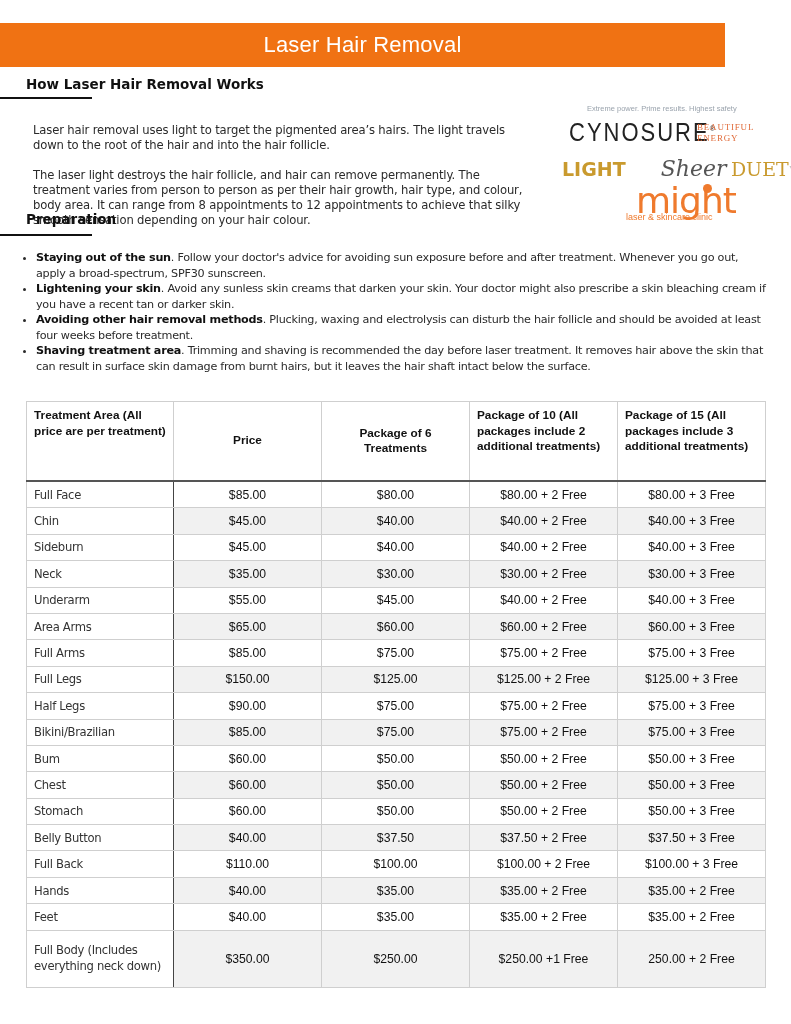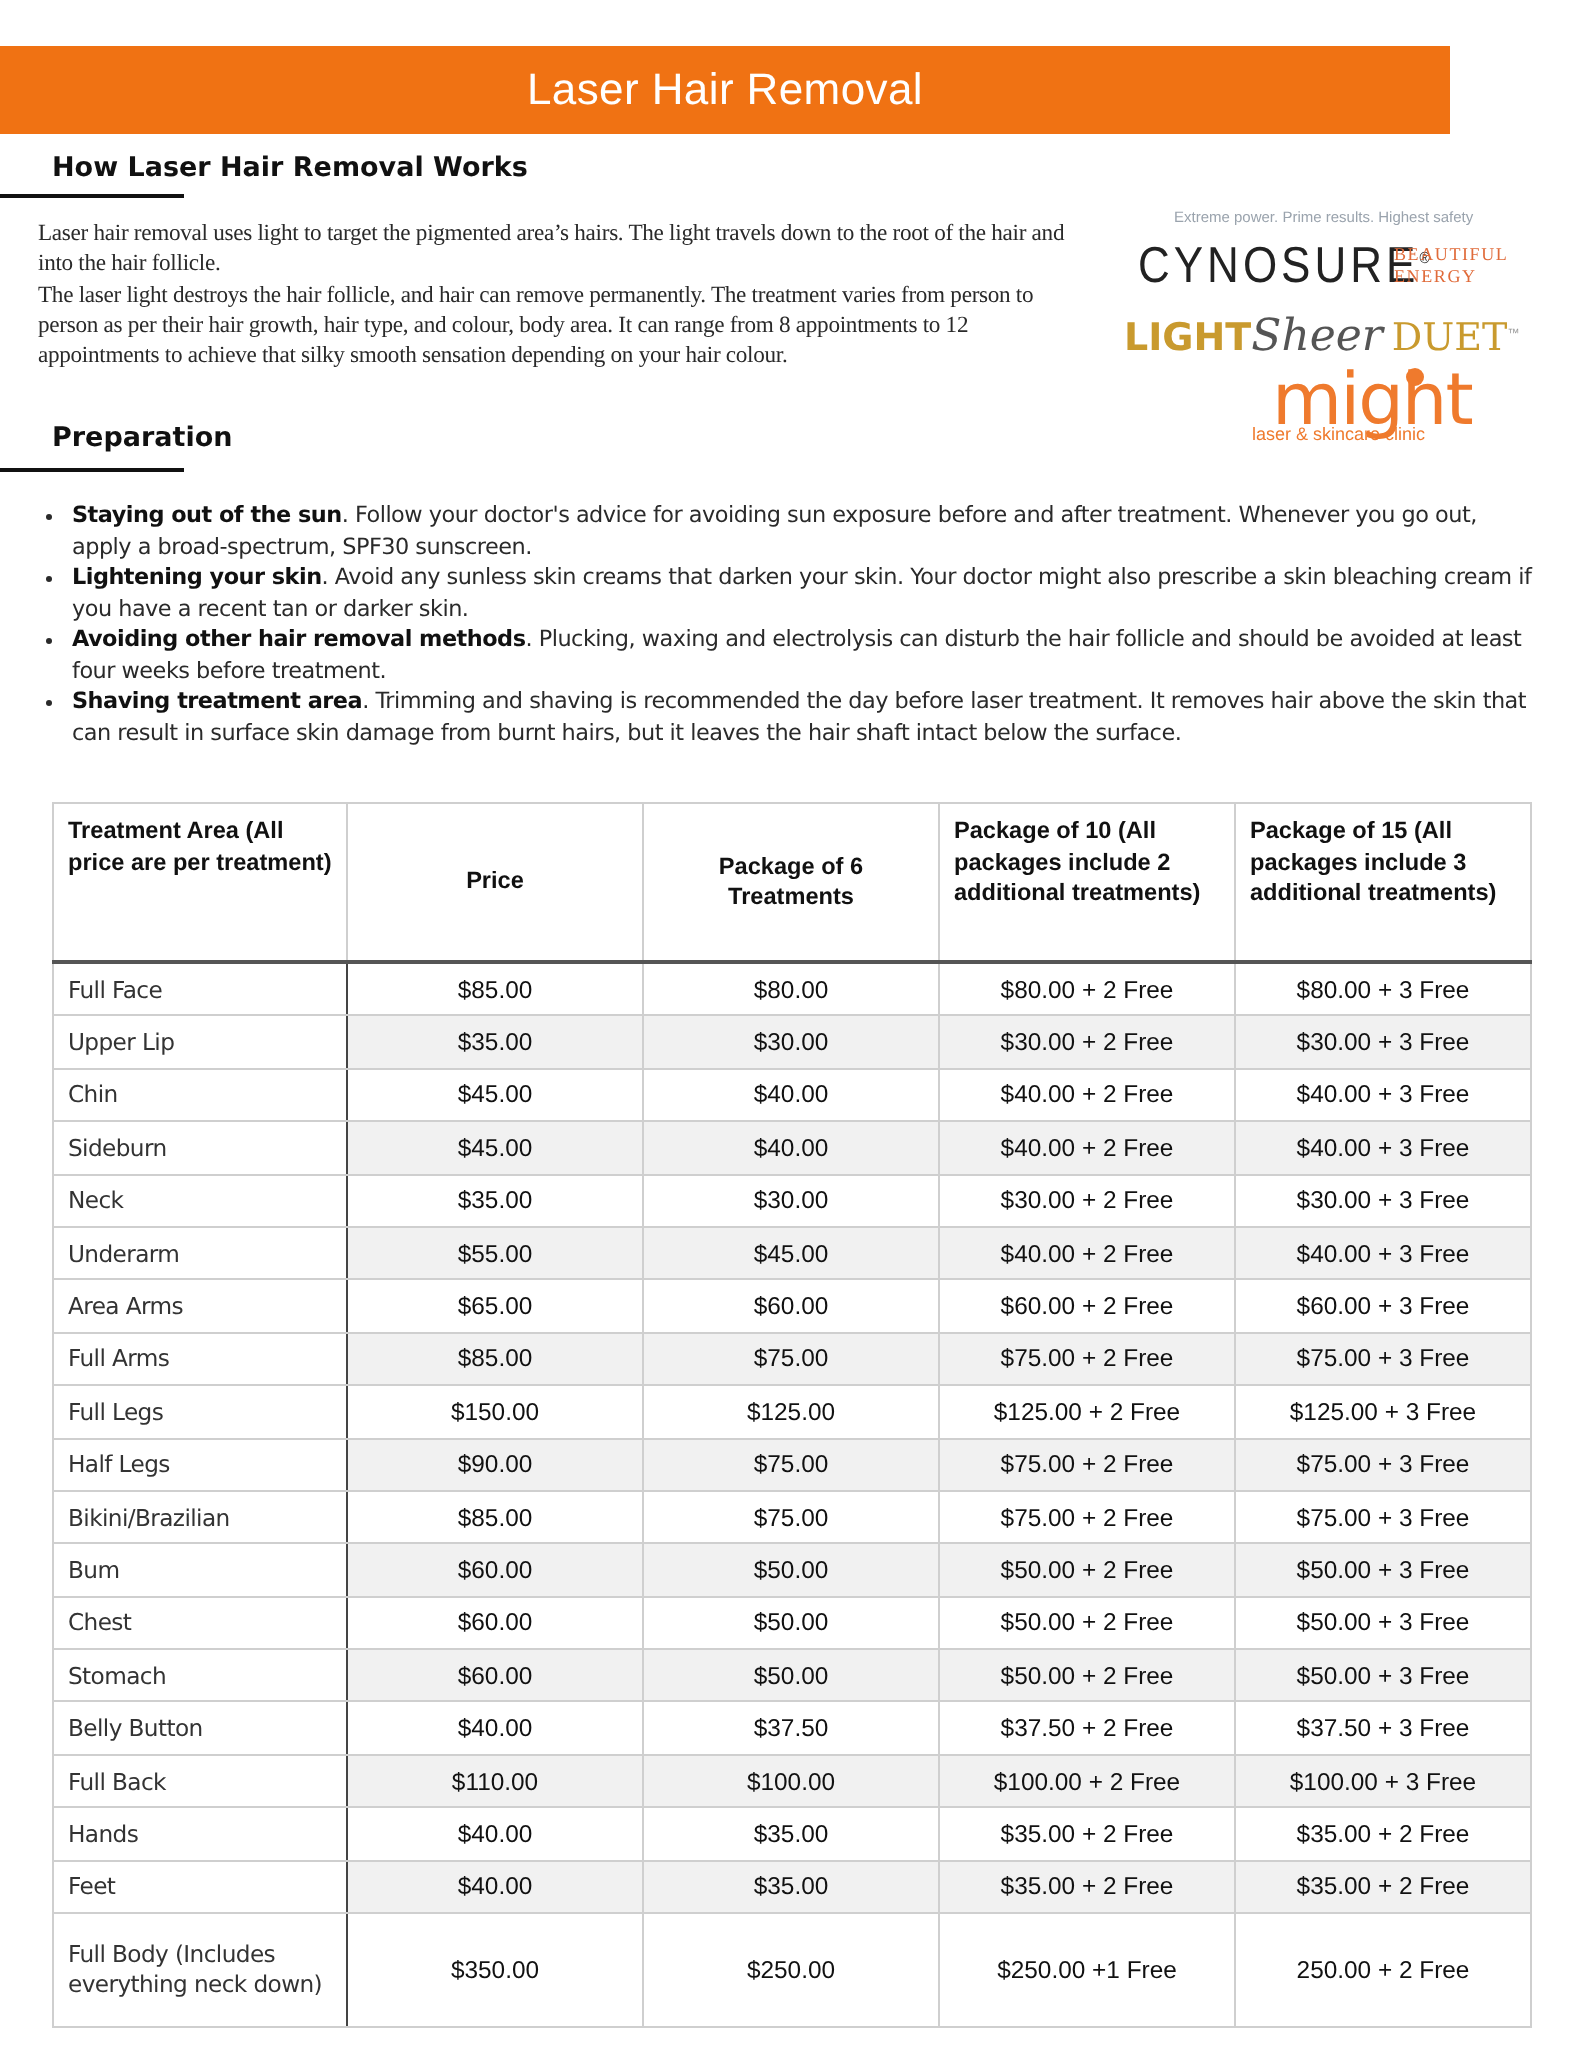--- a/index.html
+++ b/index.html
@@ -2,32 +2,32 @@
 <html><head>
 <meta charset="utf-8">
 <style>
   html, body { margin: 0; padding: 0; background: #ffffff; }
   body { width: 791px; height: 1024px; position: relative; overflow: hidden; font-family: "Liberation Sans", sans-serif; color: #222; }
   .banner { position: absolute; left: 0; top: 23px; width: 725px; height: 44px; background: #f07213; display: flex; align-items: center; justify-content: center; }
   .banner h1 { margin: 0; font-family: "Liberation Sans", sans-serif; font-weight: normal; font-size: 22px; color: #ffffff; letter-spacing: 0.2px; }
   .section-heading { position: absolute; left: 26px; font-family: "DejaVu Sans", sans-serif; font-weight: bold; font-size: 13.5px; color: #111; margin: 0; }
   .heading-rule { position: absolute; left: 0; width: 92px; height: 2px; background: #111; }
   .intro { position: absolute; left: 19px; top: 109px; width: 520px; font-family: "DejaVu Sans", sans-serif; font-size: 11.6px; line-height: 15.3px; color: #2a2a2a; letter-spacing: -0.15px; }
-  .intro p { margin: 0; font-family: Liberation Serif, serif; }
+  .intro p { margin: 14px; }
   .logos { position: absolute; left: 556px; top: 74px; width: 225px; height: 170px; }
   .logo-prime { position: absolute; left: 30px; top: 2px; font-family: "DejaVu Sans", sans-serif; font-size: 23px; color: #3a4a5c; letter-spacing: -0.5px; }
   .logo-prime .lase { font-weight: normal; color: #4b5a6a; }
   .logo-prime .hr { font-size: 15px; color: #7a8896; margin-left: 3px; }
   .logo-prime-tag { position: absolute; left: 31px; top: 30px; font-size: 7.5px; color: #9aa3ad; font-family: "Liberation Sans", sans-serif; }
   .logo-cyno { position: absolute; left: 13px; top: 46px; font-family: "Liberation Sans", sans-serif; font-size: 22px; color: #222; letter-spacing: 2px; transform: scaleY(1.15); }
   .logo-cyno sup { font-size: 7px; letter-spacing: 0; }
   .logo-cyno-tag { position: absolute; left: 141px; top: 48px; font-family: Liberation Serif, serif; font-size: 9px; line-height: 11px; color: #e06b3a; letter-spacing: 0.8px; }
   .logo-light { position: absolute; left: 6px; top: 82px; white-space: nowrap; }
   .logo-light .lt { font-family: "DejaVu Sans", sans-serif; font-weight: bold; font-size: 19px; color: #c99a2e; }
-  .logo-light .sh { font-family: "DejaVu Serif", serif; font-style: italic; font-size: 22px; color: #555; }
+  .logo-light .sh { font-family: "DejaVu Serif", serif; font-style: italic; font-size: 22px; color: #555; margin-left: 35px; }
   .logo-light .du { font-family: "DejaVu Serif", serif; font-size: 19px; color: #c99a2e; }
   .logo-vimi { position: absolute; left: 80px; top: 106px; font-family: "DejaVu Sans", sans-serif; font-size: 36px; color: #ef7a2d; letter-spacing: -1px; }
   .logo-vimi-flower { position: absolute; left: 147px; top: 110px; width: 9px; height: 9px; border-radius: 50%; background: #ef7a2d; }
   .logo-vimi-tag { position: absolute; left: 70px; top: 138px; font-family: Liberation Sans, sans-serif; font-size: 9px; color: #ef7a2d; }
   .prep { position: absolute; left: 18px; top: 250px; width: 735px; margin: 0; padding: 0 0 0 18px; font-family: "DejaVu Sans", sans-serif; font-size: 11.2px; line-height: 15.5px; color: #2a2a2a; letter-spacing: -0.25px; }
   .prep li { margin: 0 0 0 0; padding-left: 0; }
   .prep li b { color: #111; }
   .price-table { position: absolute; left: 26px; top: 401px; width: 740px; border-collapse: collapse; border: 1px solid #d9b7e0; table-layout: fixed; }
   .price-table th, .price-table td { border: 1px solid #cfcfcf; padding: 0 7px; }
   .price-table th { font-family: "Liberation Sans", sans-serif; font-weight: bold; font-size: 11.8px; line-height: 15.5px; color: #111; vertical-align: middle; height: 72px; }
@@ -105,27 +105,20 @@
   </thead>
   <tbody id="table-body">
       <tr>
         <td class="area">Full Face</td>
         <td>$85.00</td>
         <td>$80.00</td>
         <td>$80.00 + 2 Free</td>
         <td>$80.00 + 3 Free</td>
       </tr>
       <tr>
-        <td class="area">Upper Lip</td>
-        <td>$35.00</td>
-        <td>$30.00</td>
-        <td>$30.00 + 2 Free</td>
-        <td>$30.00 + 3 Free</td>
-      </tr>
-      <tr>
         <td class="area">Chin</td>
         <td>$45.00</td>
         <td>$40.00</td>
         <td>$40.00 + 2 Free</td>
         <td>$40.00 + 3 Free</td>
       </tr>
       <tr>
         <td class="area">Sideburn</td>
         <td>$45.00</td>
         <td>$40.00</td>

